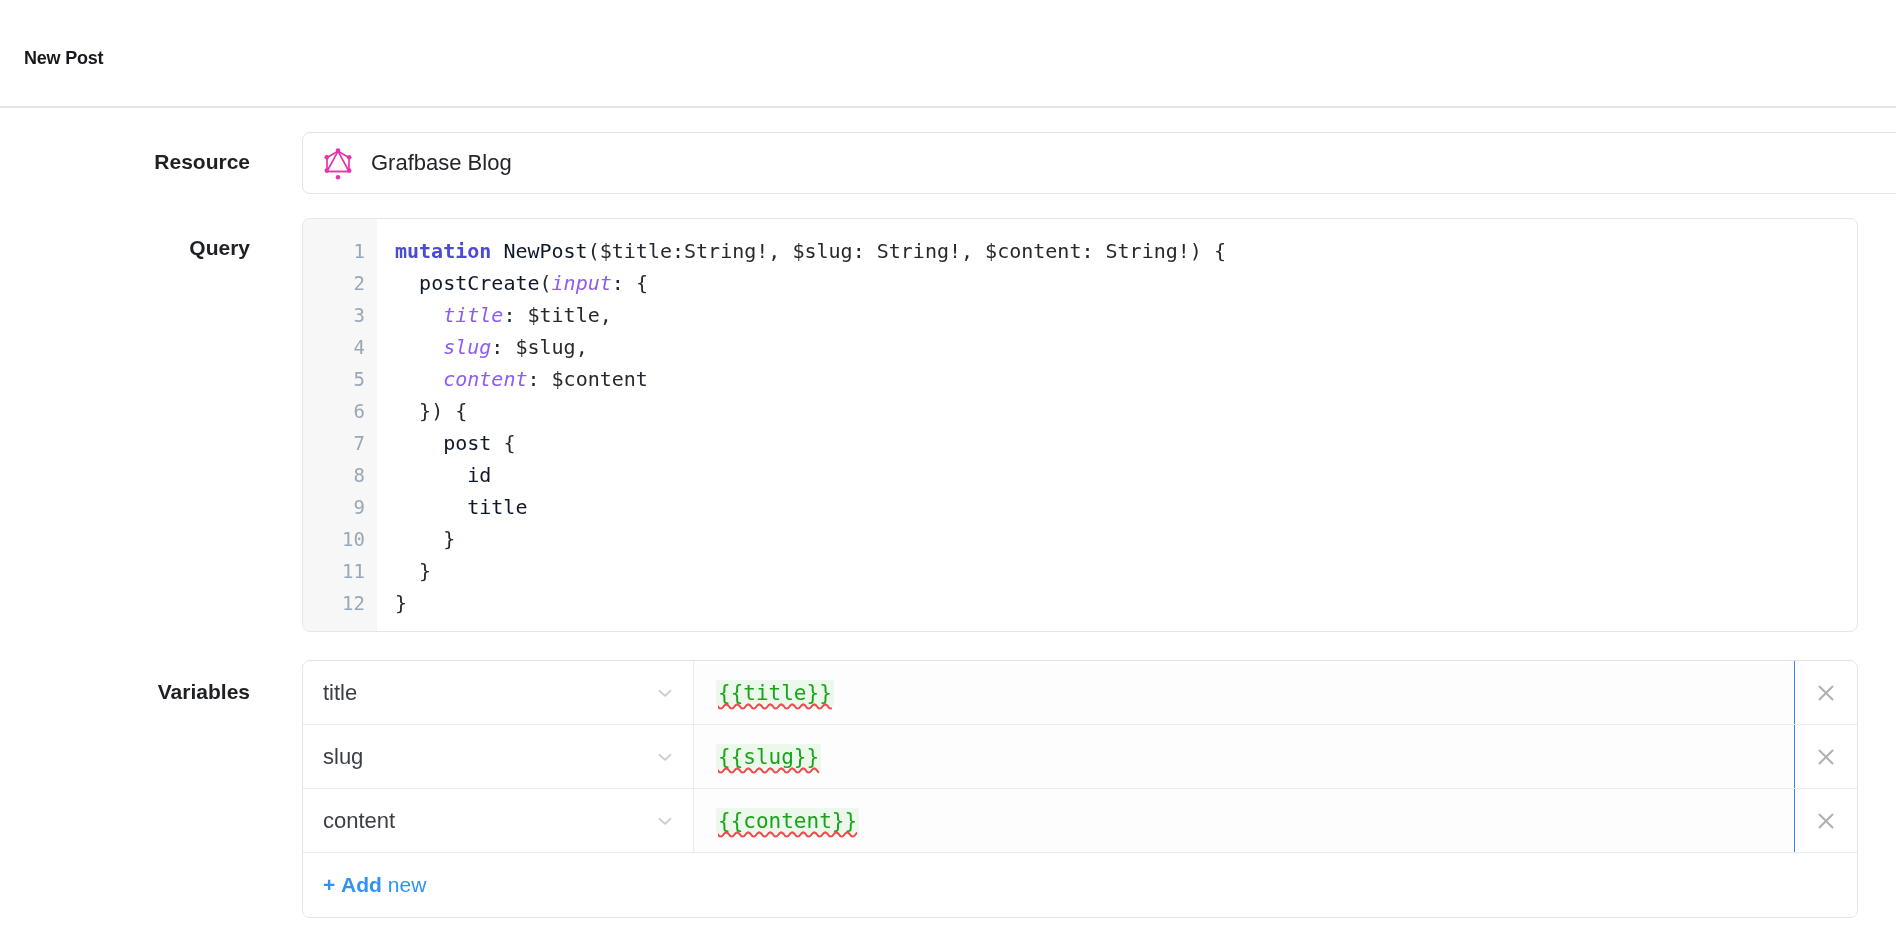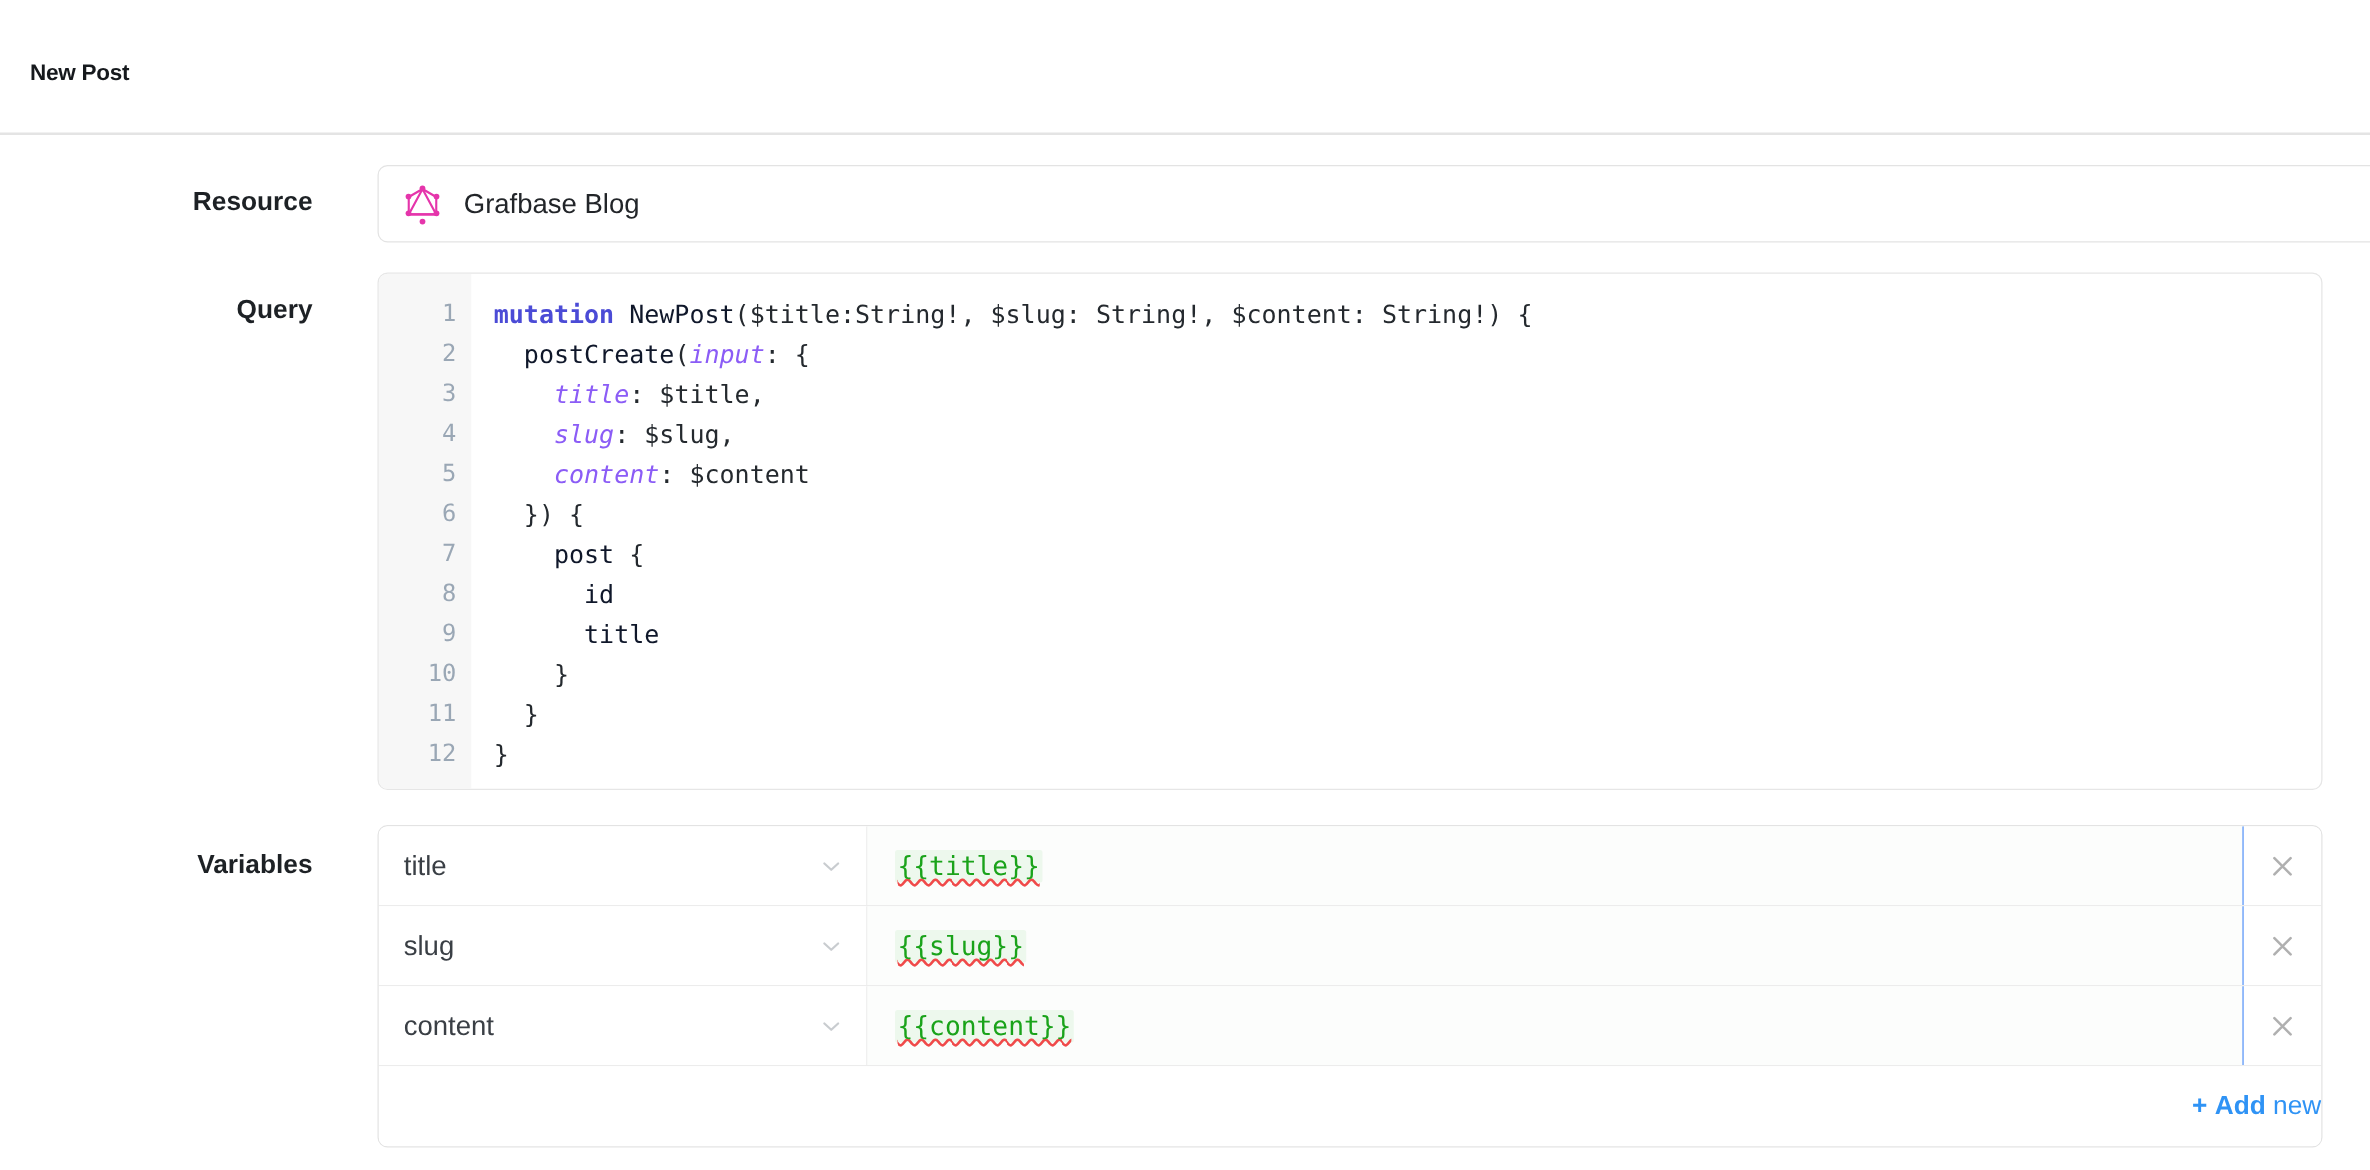--- a/index.html
+++ b/index.html
@@ -96,21 +96,21 @@
     font-family: "DejaVu Sans Mono", monospace;
     font-size: 21px; color: #1aa31a; background: #edf8ed;
     padding: 1px 2px; border-radius: 2px;
     text-decoration: underline wavy #f04a4a; text-decoration-skip-ink: none;
     text-underline-offset: 3px;
   }
   .var-del {
     width: 62px; flex:none; display:flex; align-items:center; justify-content:center;
     background:#fff; cursor: pointer;
   }
-  .add-row { display:flex; align-items:center; height: 64px; padding-left: 20px; background:#fff;justify-content:flex-end; }
+  .add-row { display:flex; align-items:center; height: 64px; padding-left: 20px; background:#fff; }
   .add-new { font-size: 21px; color: #2f93f5; cursor:pointer; white-space:nowrap; }
   .add-new .plus { font-weight: 700; }
   .add-new .bold { font-weight: 700; }
 </style>
 </head>
 <body>
 
 <div class="page">
 
   <div class="header">

